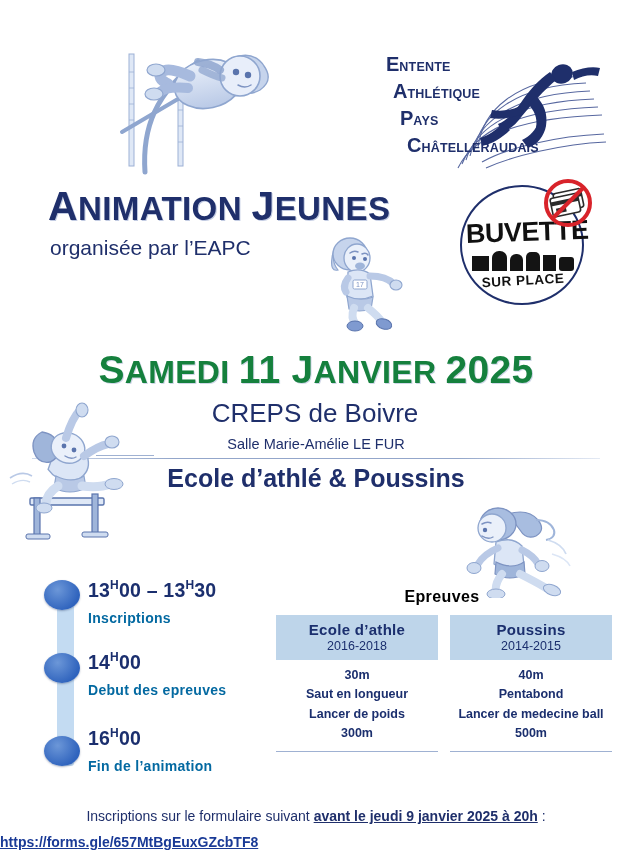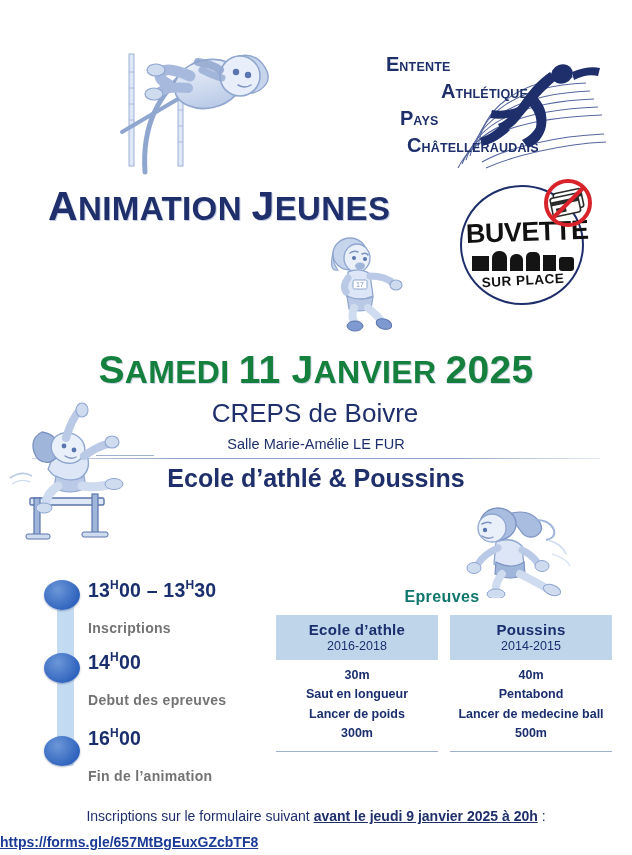--- a/index.html
+++ b/index.html
@@ -35,21 +35,21 @@
   .eapc-line {
     color: #1f2f6b;
     font-weight: 700;
     line-height: 1;
     white-space: nowrap;
     margin-bottom: 7px;
     font-family: "Liberation Sans", sans-serif;
   }
   .eapc-line .cap { font-size: 20px; letter-spacing: 0px; }
   .eapc-line .rest { font-size: 12.5px; letter-spacing: 0.2px; }
-  #eapc-l2 { padding-left: 7px; margin-left: 48px; }
+  #eapc-l2 { padding-left: 7px; }
   #eapc-l3 { padding-left: 14px; }
   #eapc-l4 { padding-left: 21px; }
 
   
   #buvette {
     left: 460px; top: 185px;
     width: 130px; height: 125px;
   }
   #buvette-circle {
     position: absolute;
@@ -190,33 +190,33 @@
     font-size: 19.5px;
     font-weight: 700;
     color: #1b2f6e;
     letter-spacing: 0.2px;
     white-space: nowrap;
   }
   .tl-time sup { font-size: 12px; font-weight: 700; }
   .tl-label {
     font-size: 14px;
     font-weight: 700;
-    color: #737373;
+    color: #0369a1;
     letter-spacing: 0.3px;
-    margin-top: 18px;
+    margin-top: 8px;
     white-space: nowrap;
   }
 
   
   #epreuves-title {
     left: 282px; top: 588px; width: 320px;
     text-align: center;
     font-size: 16px;
     font-weight: 700;
-    color: #0f766e;
+    color: #000000;
     letter-spacing: 0.4px;
   }
   #epreuves-tables {
     left: 276px; top: 615px;
     width: 336px;
     display: flex;
     gap: 12px;
   }
   .ep-table { width: 162px; }
   .ep-head {
@@ -379,20 +379,21 @@
         <rect x="9" y="22" width="28" height="4" fill="#2b2b2b"></rect>
         <rect x="13" y="29" width="10" height="5" fill="#2b2b2b"></rect>
       </g>
       <circle cx="26" cy="26" r="22" fill="none" stroke="#d8232a" stroke-width="4"></circle>
       <line x1="11" y1="41" x2="41" y2="11" stroke="#d8232a" stroke-width="4"></line>
     </svg>
   </div>
 
   <div class="abs" id="animation-jeunes"><span class="c">A</span><span>NIMATION </span><span class="c">J</span><span>EUNES</span></div>
 
+  <div class="abs" id="organisee">organisée par l’EAPC</div>
 
   <div class="abs" id="run-kid">
     <svg viewBox="0 0 86 104" width="86" height="104">
 
       <path d="M12 20 q-6 12 2 22 q-8 2 -6 -12 q1 -12 10 -16 z" fill="#c6d4ec" stroke="#8fa6cf" stroke-width="1.2"></path>
       <ellipse cx="26" cy="26" rx="17" ry="16" fill="#c6d4ec" stroke="#8fa6cf" stroke-width="1.3"></ellipse>
 
       <ellipse cx="33" cy="30" rx="13" ry="14" fill="#eaf0fa" stroke="#8fa6cf" stroke-width="1.3"></ellipse>
       <path d="M26 25 q4 -3 8 -1" stroke="#7d93c2" stroke-width="1.5" fill="none" stroke-linecap="round"></path>
       <path d="M38 26 q4 -2 6 1" stroke="#7d93c2" stroke-width="1.5" fill="none" stroke-linecap="round"></path>

